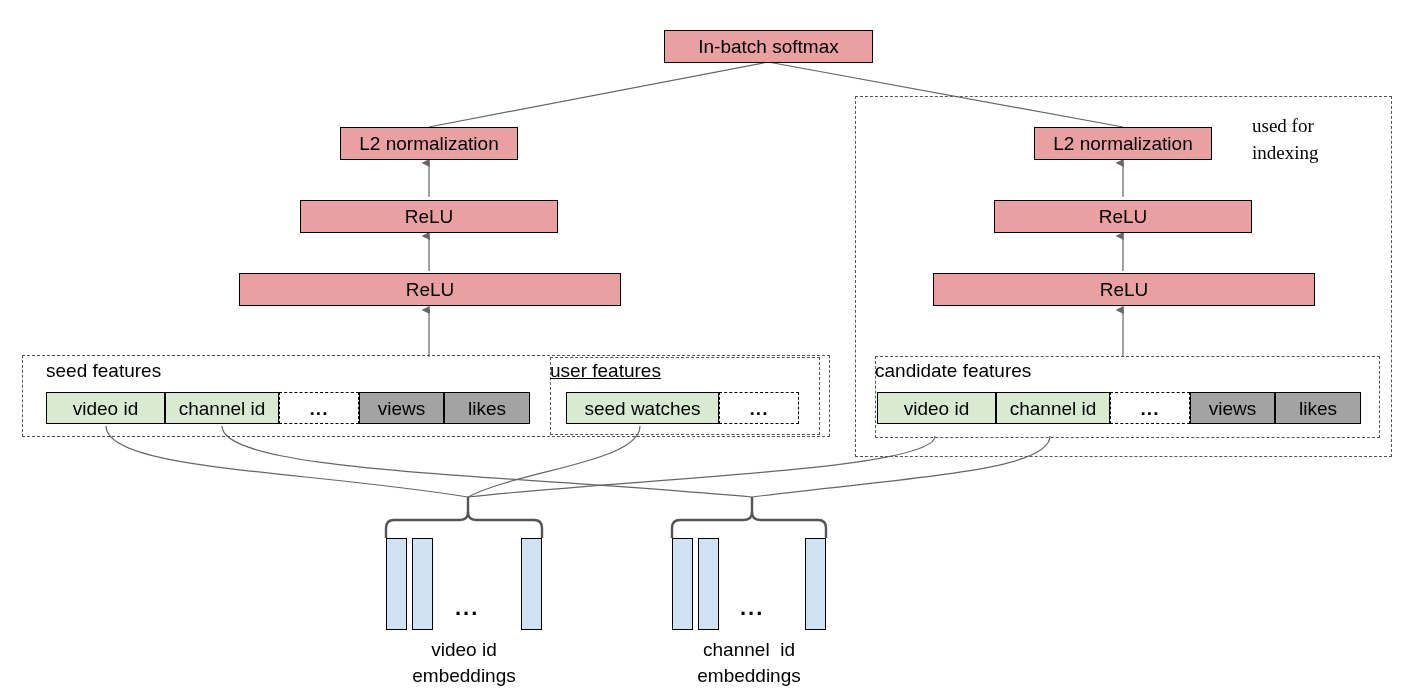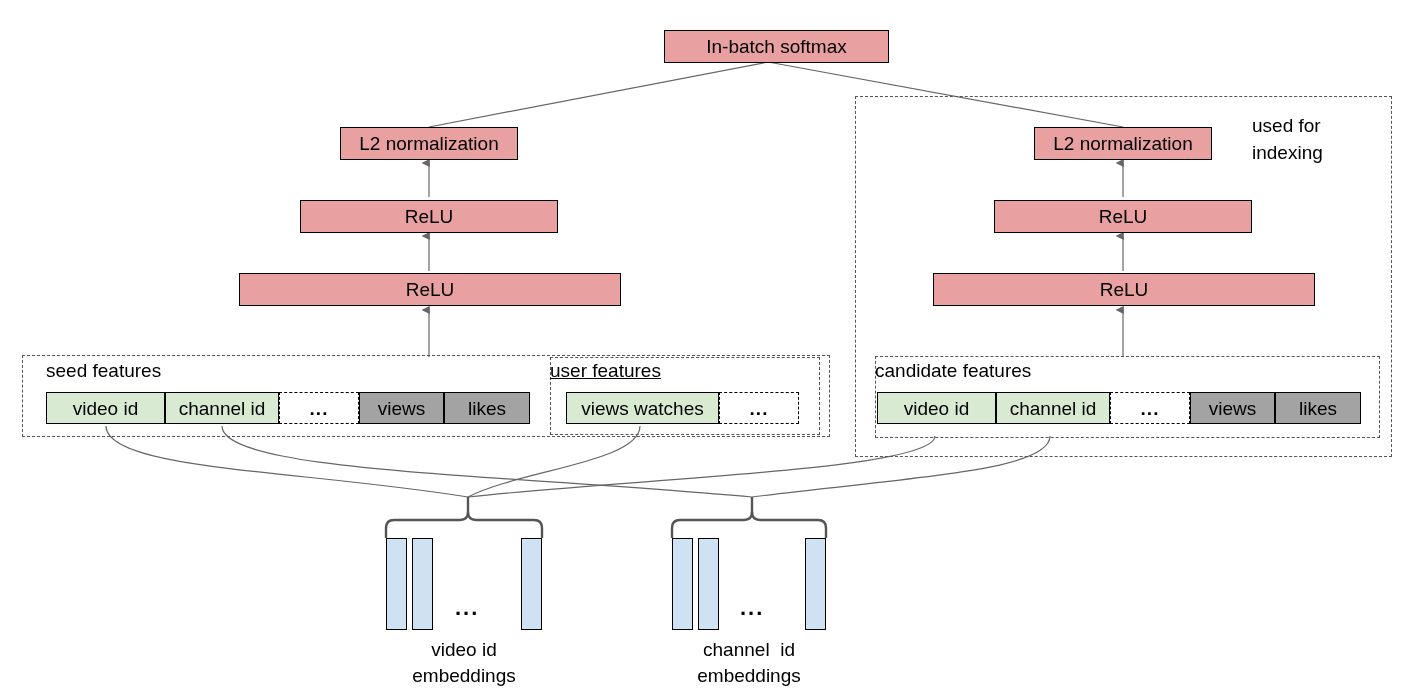--- a/index.html
+++ b/index.html
@@ -113,21 +113,21 @@
 
     <path d="M 1050 436 C 1050 472 900 478 752 497" stroke="#666666" stroke-width="1.2" fill="none"></path>
 
     <path d="M 468 497 L 468 512 Q 468 520 460 520 L 394 520 Q 386 520 386 528 L 386 538" stroke="#555555" stroke-width="2.4" fill="none"></path>
     <path d="M 468 512 Q 468 520 476 520 L 534 520 Q 542 520 542 528 L 542 538" stroke="#555555" stroke-width="2.4" fill="none"></path>
 
     <path d="M 752 497 L 752 512 Q 752 520 744 520 L 680 520 Q 672 520 672 528 L 672 538" stroke="#555555" stroke-width="2.4" fill="none"></path>
     <path d="M 752 512 Q 752 520 760 520 L 818 520 Q 826 520 826 528 L 826 538" stroke="#555555" stroke-width="2.4" fill="none"></path>
   </svg>
 
-  <div class="node pink" style="left:664px; top:30px; width:225px; height:33px;">
+  <div class="node pink" style="left:664px; top:30px; width:209px; height:33px;">
     <span>In-batch softmax</span>
   </div>
 
   <div class="node pink" style="left:340px; top:127px; width:178px; height:33px;">
     <span>L2 normalization</span>
   </div>
 
   <div class="node pink" style="left:300px; top:200px; width:258px; height:33px;">
     <span>ReLU</span>
   </div>
@@ -164,29 +164,29 @@
   <div class="node grey" style="left:359px; top:392px; width:85px; height:32px;">
     <span>views</span>
   </div>
   <div class="node grey" style="left:444px; top:392px; width:86px; height:32px;">
     <span>likes</span>
   </div>
 
   <div class="dashgroup" style="left:550px; top:357px; width:270px; height:78px;"></div>
   <div class="grouplabel" style="left:550px; top:360px; width:270px;text-decoration:underline;">user features</div>
   <div class="node green" style="left:566px; top:392px; width:153px; height:32px;">
-    <span>views watches</span>
+    <span>seed watches</span>
   </div>
   <div class="node dashcell" style="left:719px; top:392px; width:80px; height:32px;">
     <span>...</span>
   </div>
 
   <div class="dashgroup" style="left:855px; top:96px; width:537px; height:361px;"></div>
 
-  <div class="note" style="left:1252px; top:112px; width:140px;">used for
+  <div class="note" style="left:1252px; top:112px; width:140px;font-family:Liberation Serif, serif;">used for
 indexing</div>
 
   <div class="dashgroup" style="left:875px; top:356px; width:505px; height:82px;"></div>
   <div class="grouplabel" style="left:875px; top:360px; width:505px;">candidate features</div>
 
   <div class="node green" style="left:877px; top:392px; width:119px; height:32px;">
     <span>video id</span>
   </div>
   <div class="node green" style="left:996px; top:392px; width:114px; height:32px;">
     <span>channel id</span>

